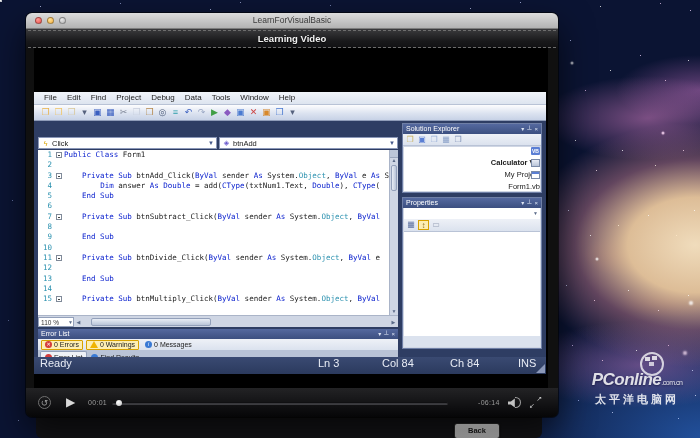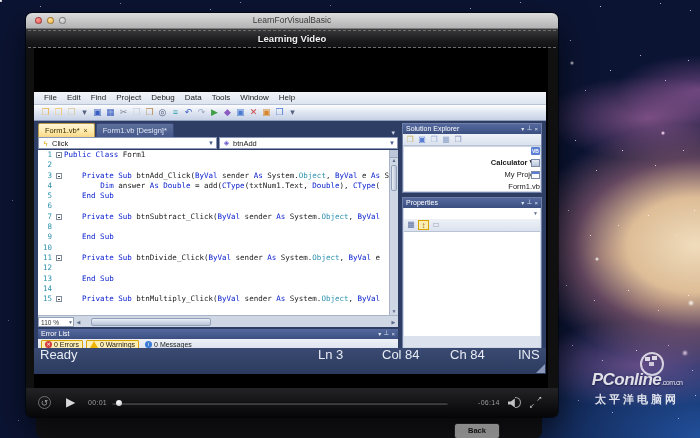--- a/index.html
+++ b/index.html
@@ -146,22 +146,22 @@
   .ico-vbproj{background:#5b7fd4;border-radius:1px;color:#fff;font-size:5px;line-height:8px;text-align:center;font-weight:bold;}
   .ico-myproj{background:linear-gradient(#e8ecf5,#b9c4d8);border:1px solid #7a8aa8;box-sizing:border-box;}
   .ico-form{background:#fff;border:1px solid #7a8aa8;box-sizing:border-box;}
   .ico-form::before{content:"";position:absolute;left:0;right:0;top:0;height:2px;background:#5b7fd4;}
   .props-combo{position:absolute;left:1px;right:1px;top:10px;height:11px;background:#fff;border-bottom:1px solid #b9c3d6;display:flex;}
   .props-combo .pcd{margin-left:auto;font-size:5px;color:#5a6a88;line-height:11px;padding-right:2px;}
   .props-tb{position:absolute;left:1px;right:1px;top:21px;height:13px;}
   .props-body{position:absolute;left:1px;right:1px;top:34px;bottom:12px;background:#fff;}
   .props-desc{position:absolute;left:1px;right:1px;bottom:1px;height:11px;background:#dbe2ee;}
   
-  .vs-status{position:absolute;left:0;right:0;bottom:0;height:26px;background:linear-gradient(#3a4a72,#2b3a5e);
-    color:#e8ecf5;font-size:13px;line-height:13px;}
+  .vs-status{position:absolute;left:0;right:0;bottom:0;height:17px;background:linear-gradient(#3a4a72,#2b3a5e);
+    color:#e8ecf5;font-size:11px;line-height:13px;}
   .st-ready{position:absolute;left:6px;}
   .st-ln{position:absolute;left:284px;} .st-col{position:absolute;left:348px;}
   .st-ch{position:absolute;left:416px;} .st-ins{position:absolute;left:484px;}
   .grip{position:absolute;right:1px;bottom:1px;width:0;height:0;border-left:9px solid transparent;border-bottom:9px solid #8a97b8;}
   
   .wm{position:absolute;left:574px;top:350px;width:126px;text-align:center;color:rgba(255,255,255,.85);}
   .wm-logo{position:absolute;left:66px;top:2px;width:24px;height:24px;border:2px solid rgba(255,255,255,.75);border-radius:50%;box-sizing:border-box;}
   .wm-logo::before{content:"";position:absolute;left:3px;top:3px;width:5px;height:4px;background:rgba(255,255,255,.8);box-shadow:7px -1px rgba(255,255,255,.8),4px 5px rgba(255,255,255,.7);}
   .wm-brand{position:absolute;left:0;top:20px;width:126px;font-size:17px;font-weight:bold;font-style:italic;letter-spacing:-0.5px;text-shadow:0 1px 2px rgba(0,0,40,.5);}
   .wm-suffix{font-size:7px;font-weight:normal;font-style:normal;}
@@ -223,30 +223,20 @@
             <span class="tb-ico" style="color: rgb(74, 122, 208);">▣</span>
             <span class="tb-ico" style="color: rgb(204, 68, 68);">✕</span>
             <span class="tb-ico" style="color: rgb(216, 136, 42);">▣</span>
             <span class="tb-ico" style="color: rgb(74, 122, 208);">❒</span>
             <span class="tb-ico" style="color: rgb(85, 97, 125);">▾</span>
           </div>
 
         <div class="vs-main">
 
           <div class="doc">
-            <div class="tabstrip">
-              <div class="tab tab-active">
-                <span>Form1.vb*</span>
-                <span class="tclose">×</span>
-              </div>
-              <div class="tab tab-inactive">
-                <span>Form1.vb [Design]*</span>
-              </div>
-              <div class="tab-caret">▾</div>
-            </div>
             <div class="combos">
               <div class="combo">
                 <span class="cico" style="color:#d8a200">ϟ</span>
                 <span class="ctext">Click</span>
                 <span class="cdrop">▼</span>
               </div>
               <div class="combo">
                 <span class="cico" style="color:#6a5acd">◈</span>
                 <span class="ctext">btnAdd</span>
                 <span class="cdrop">▼</span>

